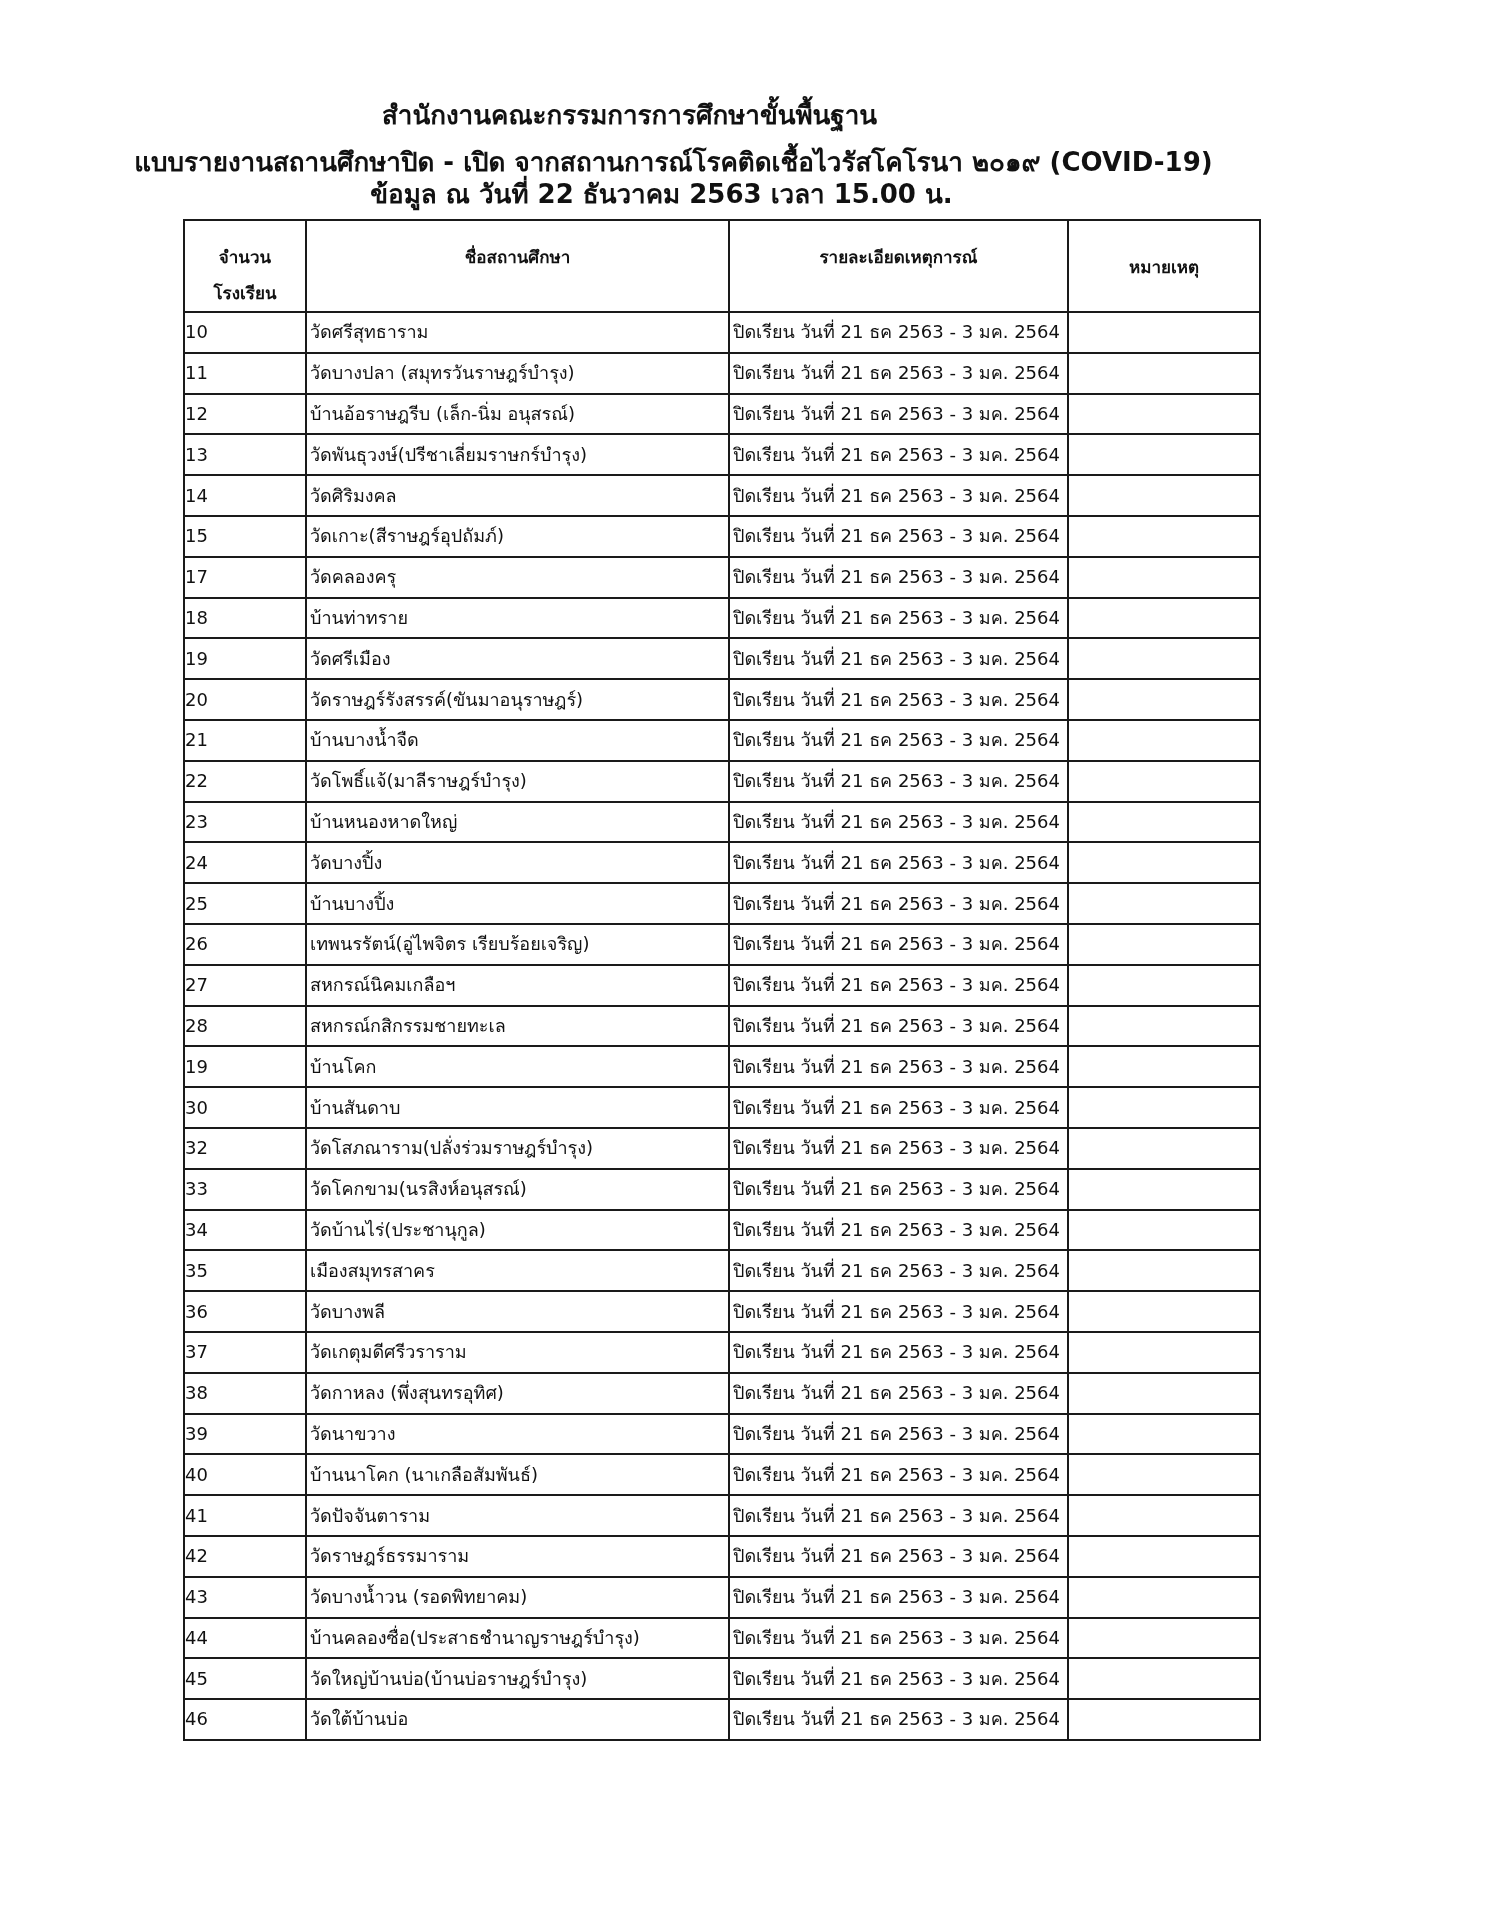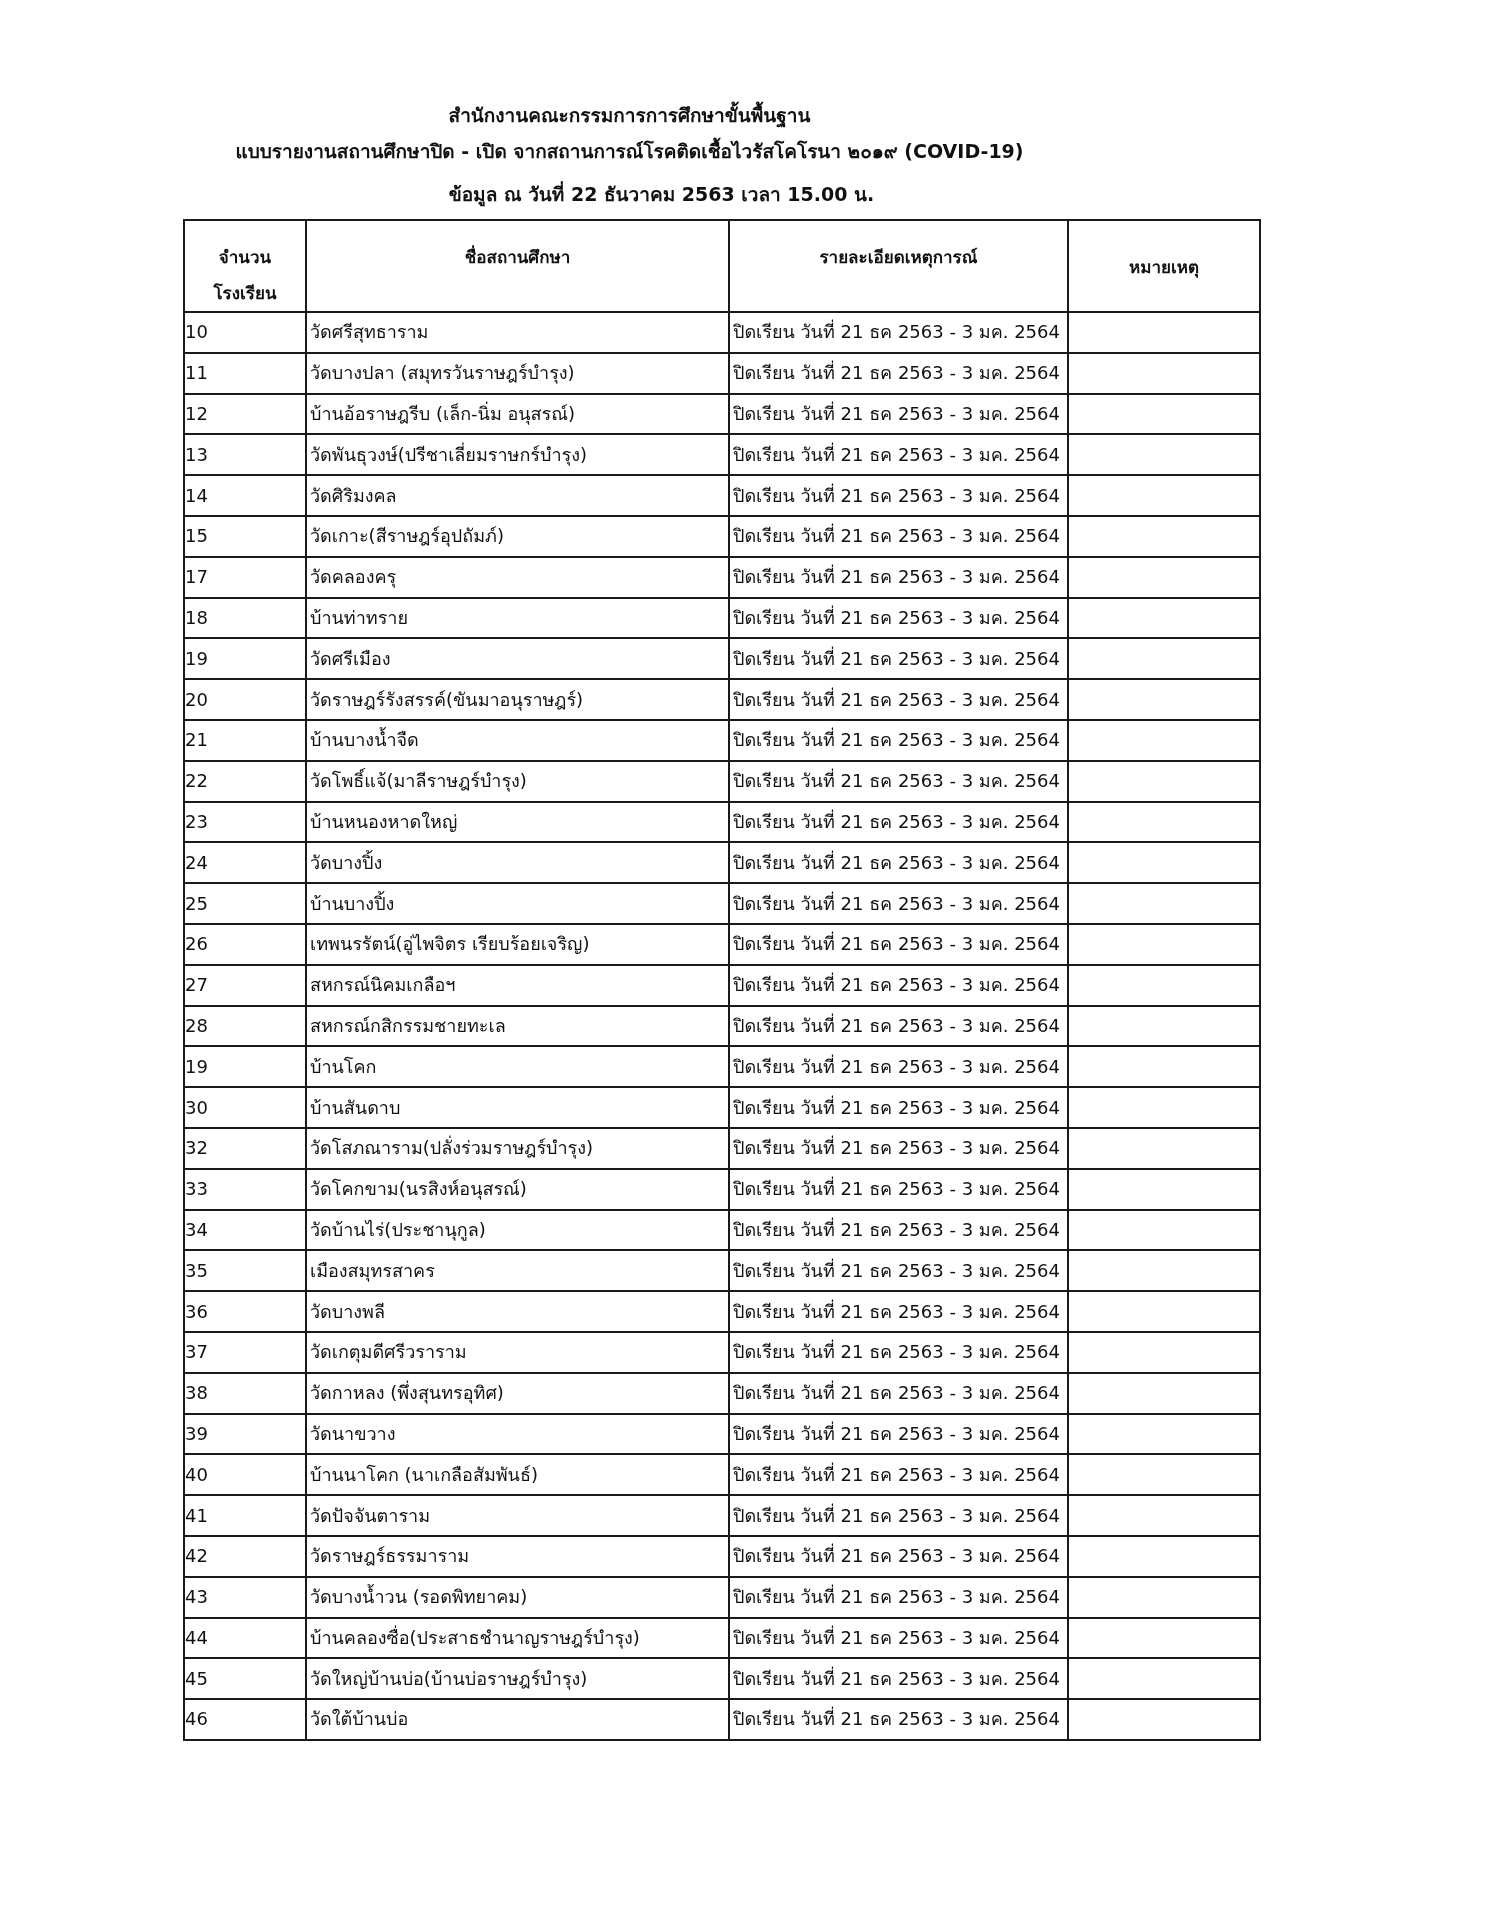--- a/index.html
+++ b/index.html
@@ -2,24 +2,24 @@
 <html><head>
 <meta charset="utf-8">
 <style>
   html, body { margin: 0; padding: 0; background: #ffffff; }
   body {
     width: 1488px; height: 1925px; position: relative; overflow: hidden;
     font-family: "DejaVu Sans", "Liberation Sans", sans-serif; color: #111;
   }
   .title {
     position: absolute; left: 0; width: 1259px; text-align: center;
-    font-size: 19px; font-weight: bold; line-height: 24px; white-space: nowrap;
+    font-size: 26px; font-weight: bold; line-height: 24px; white-space: nowrap;
   }
   #t1 { top: 103px; }
-  #t2 { top: 139px; }
+  #t2 { top: 150px; padding-left: 44px; }
   #t3 { top: 182px; padding-left: 32px; }
   table {
     position: absolute; left: 183px; top: 219px;
     border-collapse: collapse; table-layout: fixed;
     width: 1076px;
   }
   th, td {
     border: 2px solid #1a1a1a; padding: 0; overflow: hidden; white-space: nowrap;
   }
   th {

